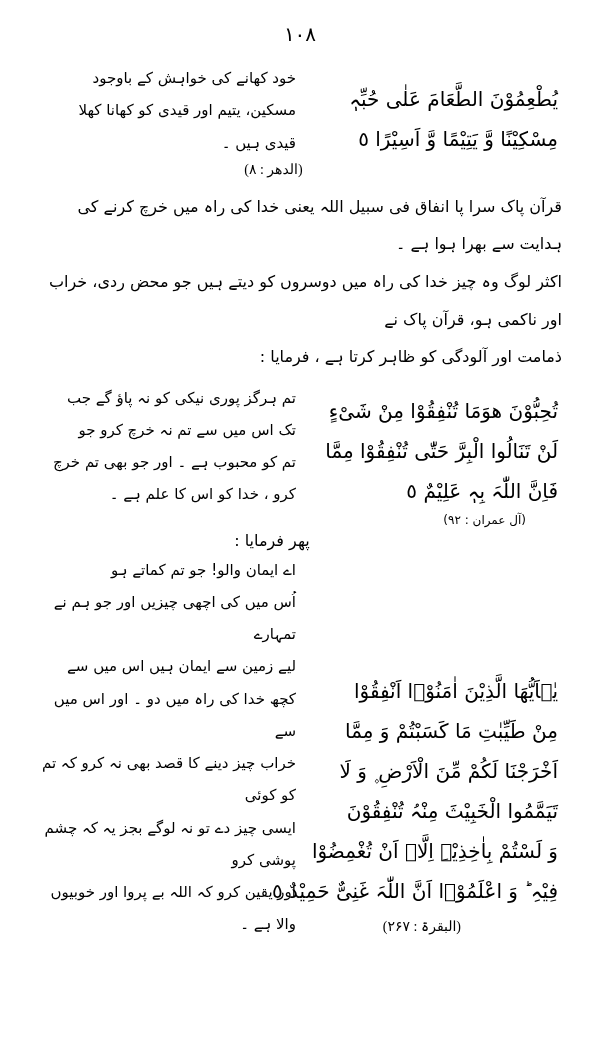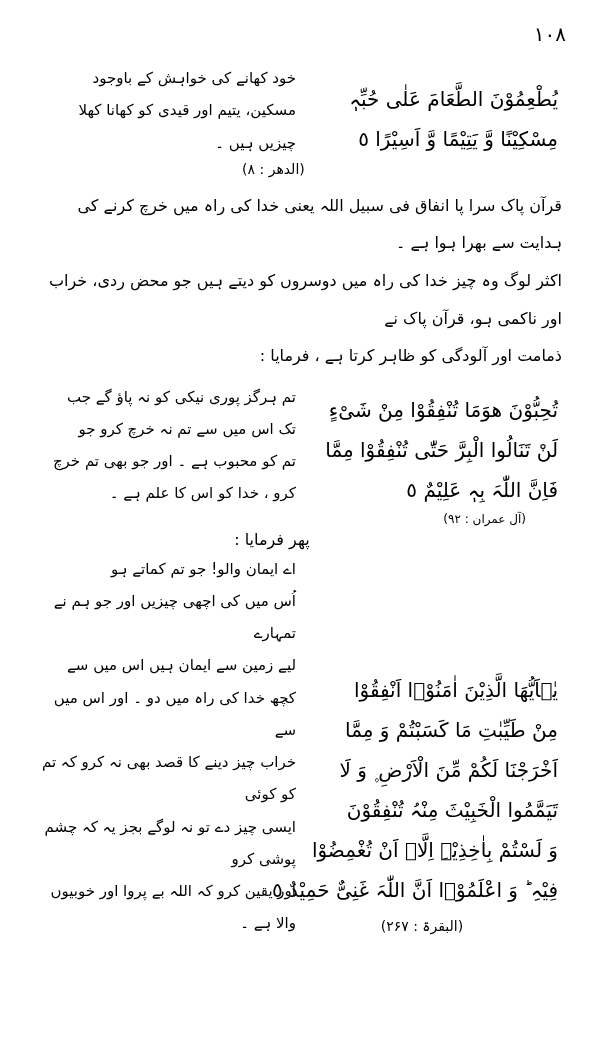--- a/index.html
+++ b/index.html
@@ -16,20 +16,21 @@
     overflow: hidden;
   }
   .page {
     position: relative;
     width: 600px;
     height: 1037px;
     box-sizing: border-box;
     padding: 0 34px;
   }
   .page-number {
+    text-align: center;
     font-size: 20px;
     letter-spacing: 1px;
     padding-top: 22px;
     padding-bottom: 10px;
     font-family: "DejaVu Sans", sans-serif;
     direction: rtl;
   }
   .rtl {
     direction: rtl;
     text-align: right;
@@ -71,20 +72,21 @@
   }
   .arabic-line {
     white-space: nowrap;
   }
   .ref {
     direction: rtl;
     text-align: center;
     font-size: 14px;
     margin-top: 2px;
     margin-right: 10%;
+    font-family: Liberation Serif, serif;
   }
   .ref-right {
     direction: rtl;
     text-align: right;
     font-size: 12px;
     margin-top: 2px;
     padding-right: 40px;
   }
   .para {
     direction: rtl;
@@ -108,21 +110,21 @@
 
 <div class="page">
 
   <div class="page-number">۱۰۸</div>
 
 
   <div class="verse-block">
     <div class="translation">
       <div class="rtl">خود کھانے کی خواہش کے باوجود</div>
       <div class="rtl">مسکین، یتیم اور قیدی کو کھانا کھلا</div>
-      <div class="rtl">چیزیں ہیں ۔</div>
+      <div class="rtl">قیدی ہیں ۔</div>
     </div>
     <div class="arabic">
       <div class="arabic-line">یُطْعِمُوْنَ الطَّعَامَ عَلٰی حُبِّہٖ</div>
       <div class="arabic-line">مِسْکِیْنًا وَّ یَتِیْمًا وَّ اَسِیْرًا ٥</div>
     </div>
   </div>
 
   <div class="ref">(الدھر : ۸)</div>
 
   <div class="para">

